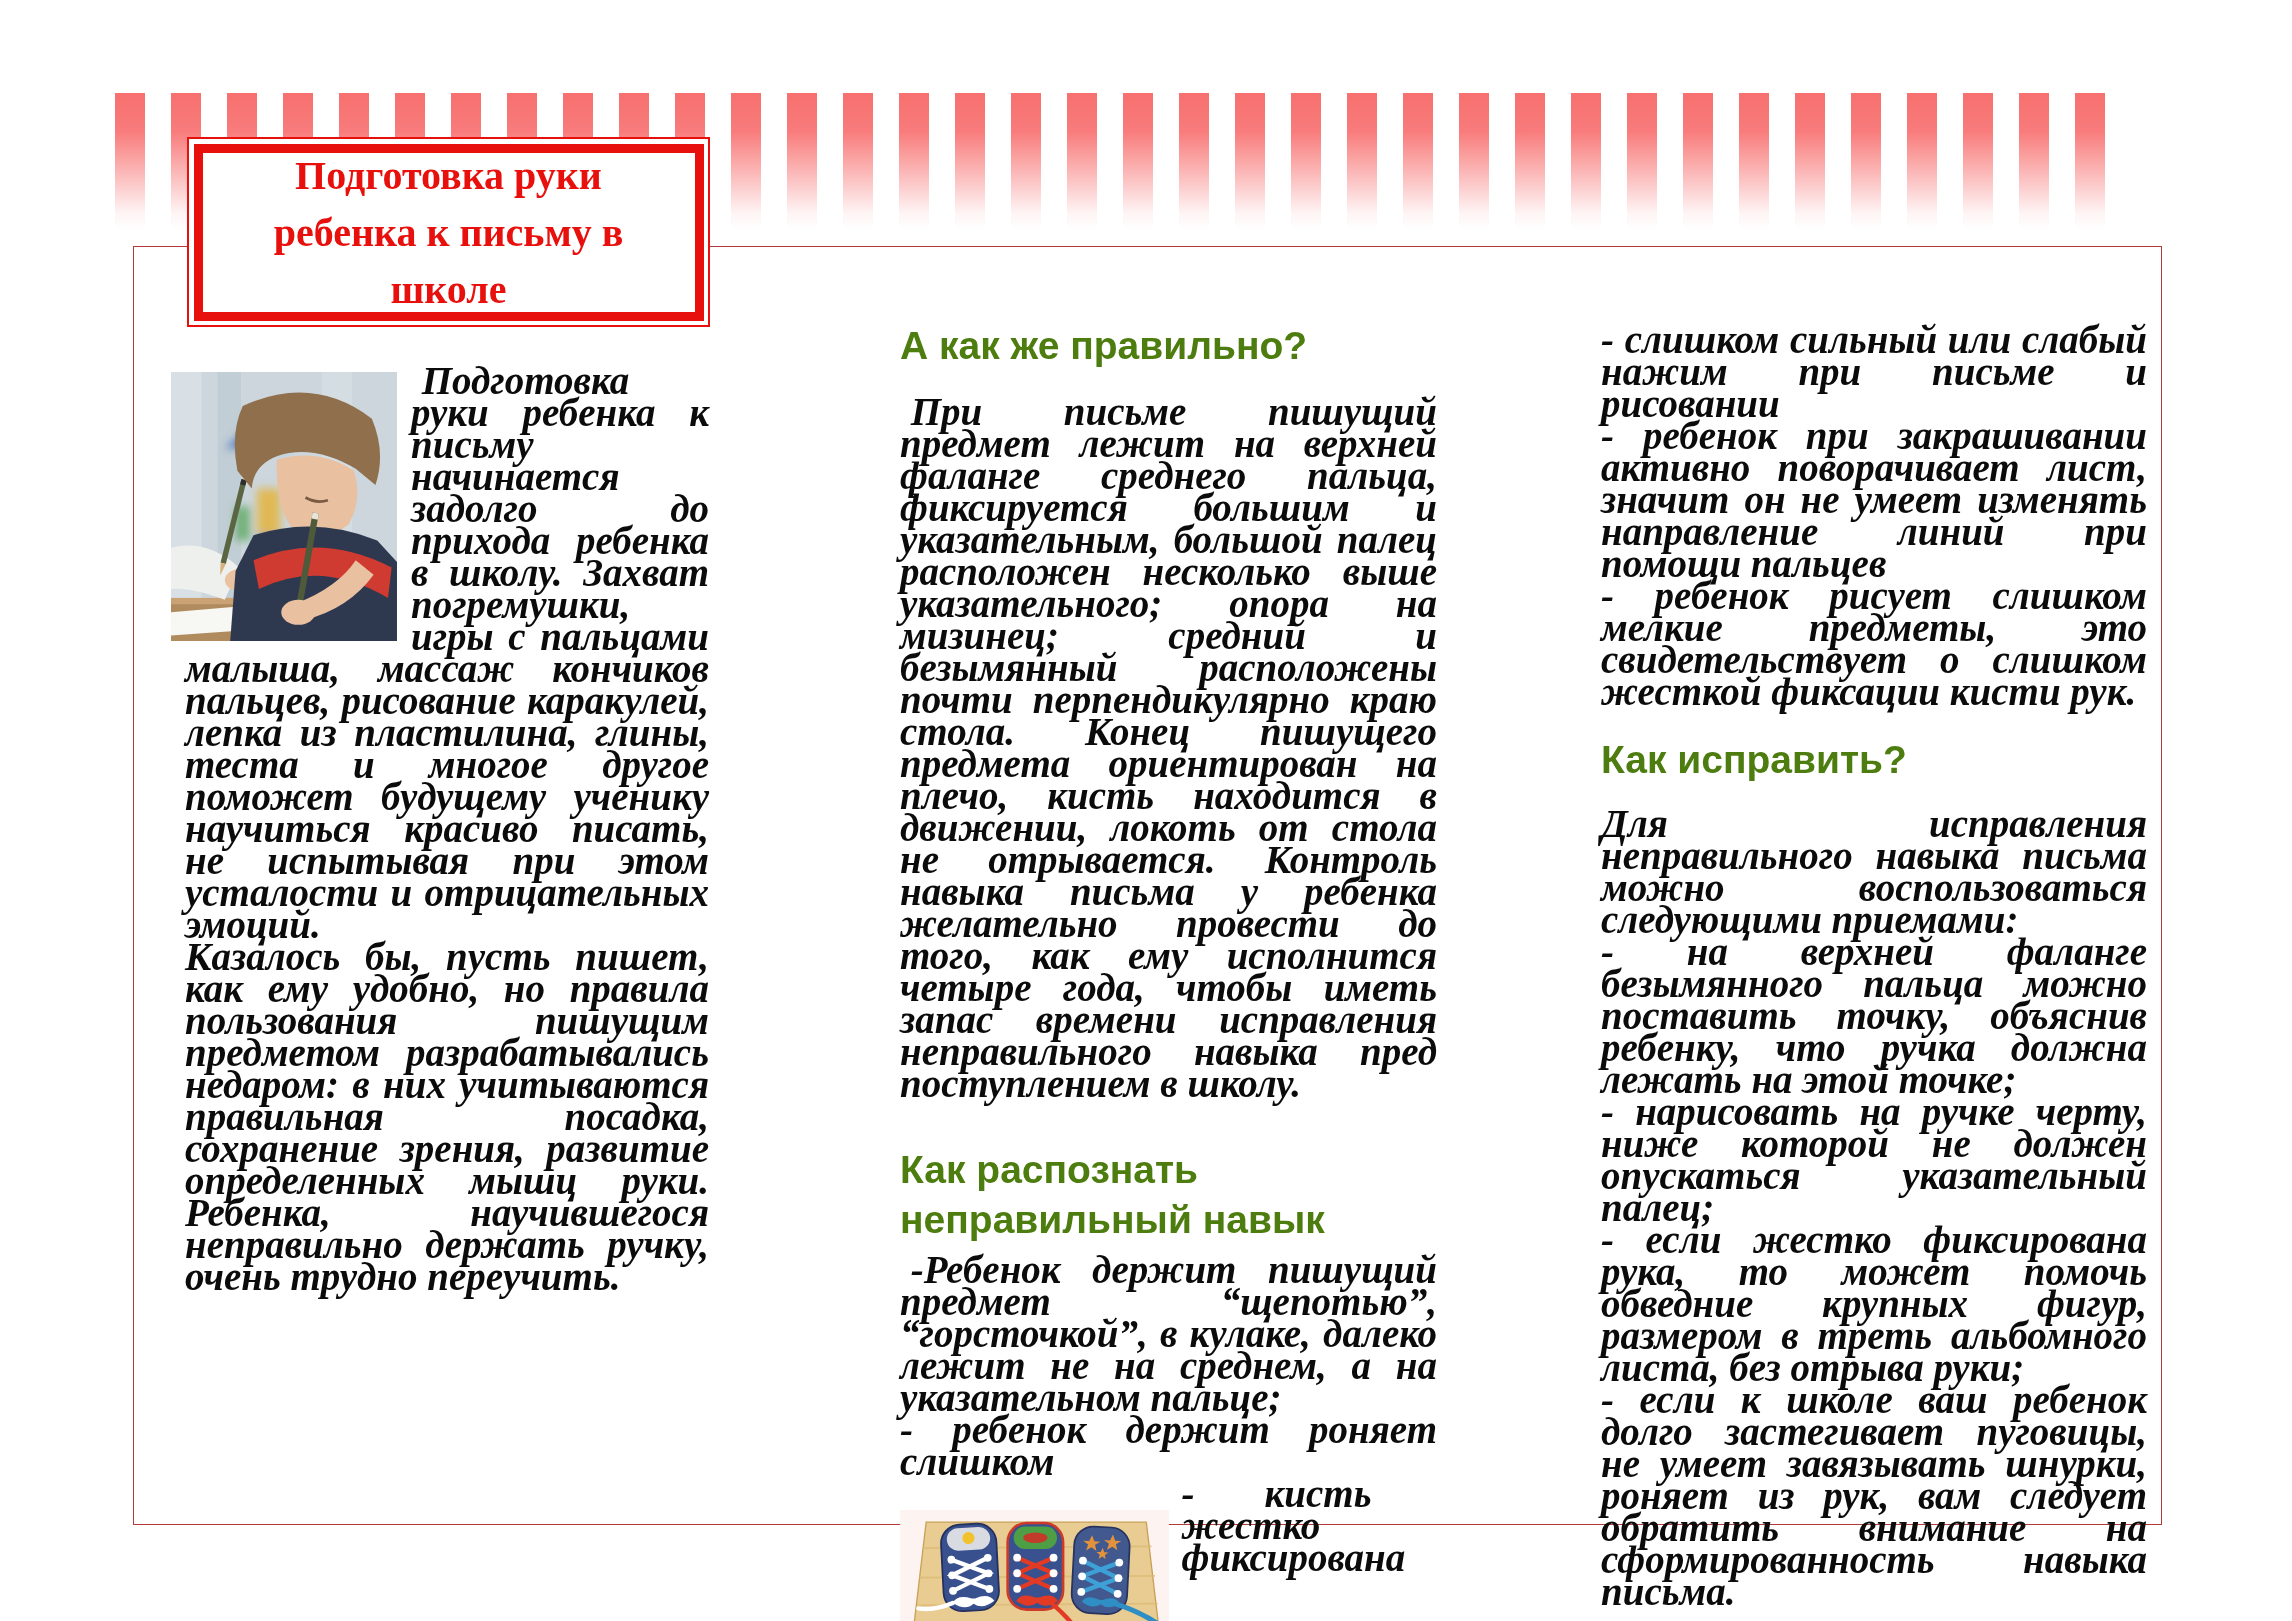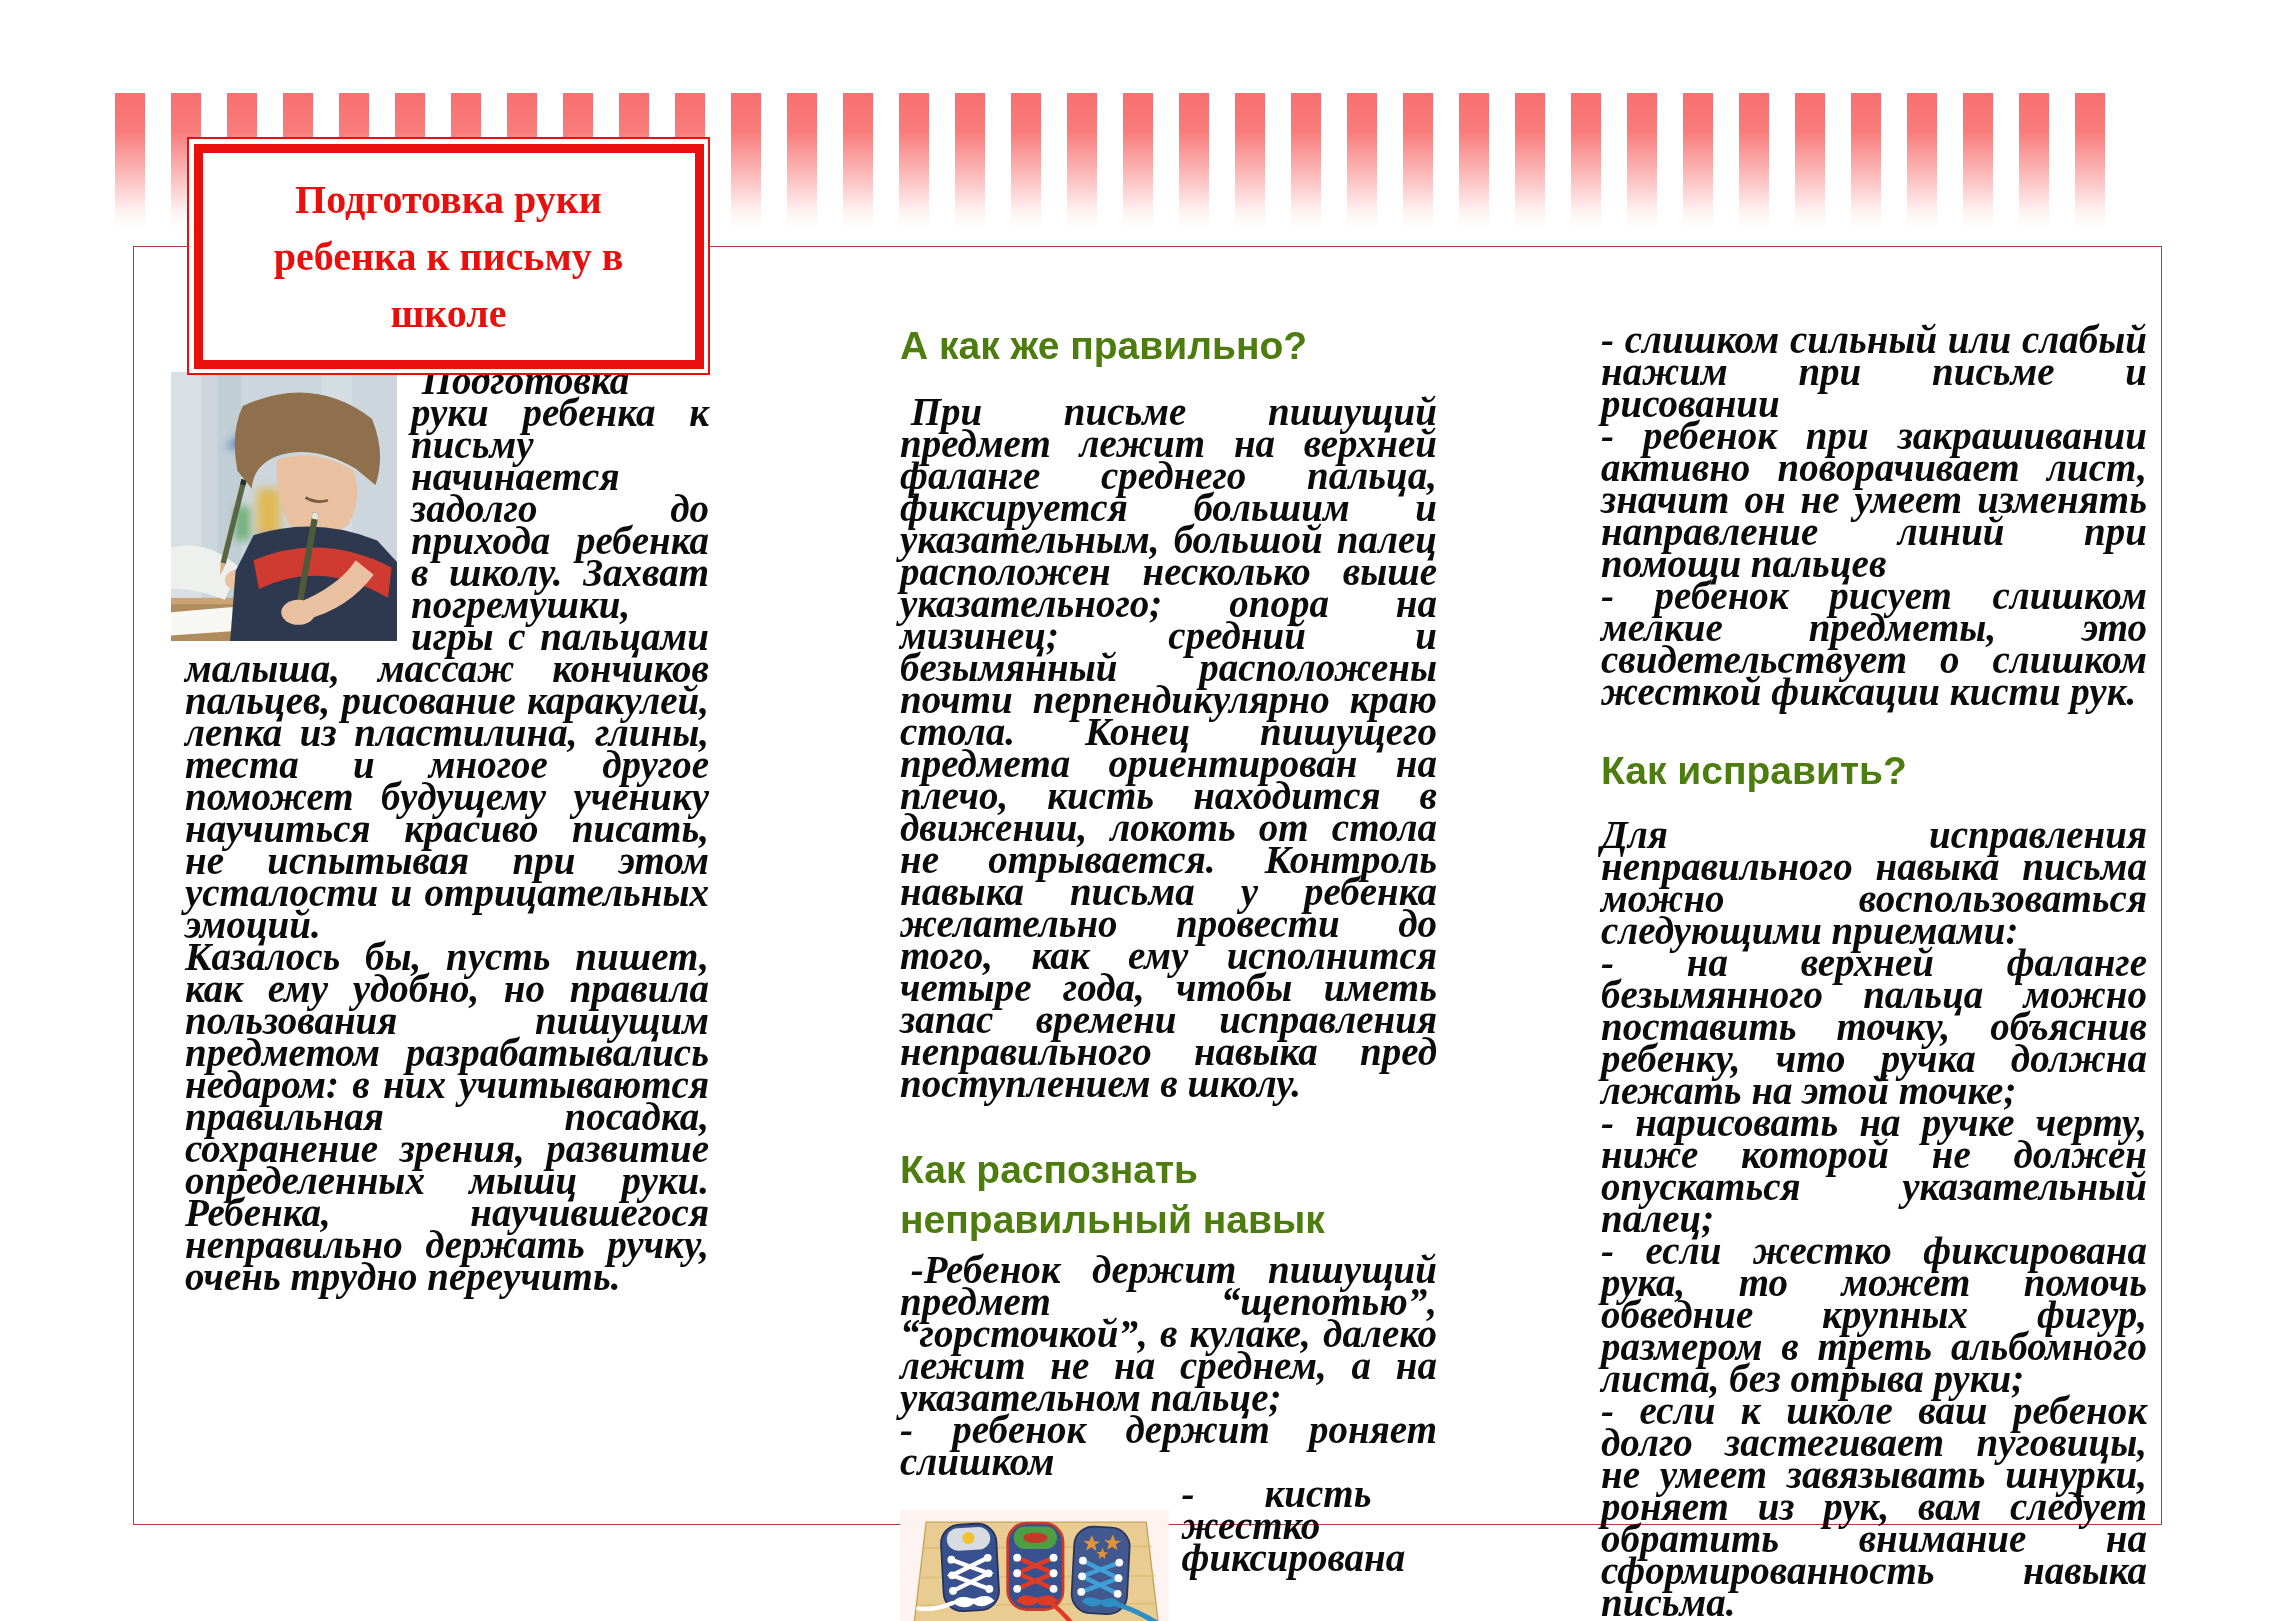--- a/index.html
+++ b/index.html
@@ -12,21 +12,21 @@
            background:repeating-linear-gradient(90deg,#f87070 0 29.6px,#ffffff 29.6px 56px);}
   .stripes::after{content:"";position:absolute;inset:0;
            background:linear-gradient(180deg,rgba(255,255,255,0) 0%,rgba(255,255,255,0.08) 28%,
                       rgba(255,255,255,0.55) 62%,rgba(255,255,255,0.92) 88%,#ffffff 100%);}
 
   
   .frame{position:absolute;left:133px;top:246px;width:2029px;height:1279px;
          border:1.8px solid #b43b3b;box-sizing:border-box;z-index:1;}
 
   
-  .title-box{position:absolute;left:187px;top:137px;width:523px;height:238px;
+  .title-box{position:absolute;left:187px;top:137px;width:523px;height:190px;
              background:#ffffff;border:2.7px solid #e8100c;padding:4.5px;box-sizing:border-box;z-index:3;}
   .title-inner{border:9px solid #e8100c;width:100%;height:100%;box-sizing:border-box;
                display:flex;align-items:center;justify-content:center;}
   .title-text{font-family:"Liberation Serif",serif;font-weight:700;font-size:40px;line-height:57px;
               color:#e8100c;text-align:center;padding:0 23px;}
 
   .col{position:absolute;z-index:2;}
   .col1{left:185px;top:365px;width:524px;}
   .col2{left:900px;top:321px;width:537px;}
   .col3{left:1601px;top:324px;width:546px;}
@@ -34,21 +34,21 @@
   p.body{font-family:"Liberation Serif",serif;font-style:italic;font-weight:700;
          font-size:39px;line-height:32px;color:#0b0b0b;margin:0;
          text-align:justify;hyphens:none;}
   p.ind{text-indent:10.7px;}
   p.spread{text-align-last:justify;}
 
   .head{font-family:"Liberation Sans",sans-serif;font-weight:700;color:#4d7c0f;
         font-size:39px;line-height:50px;margin:0;}
   .col2 .head.first{margin-bottom:25px;}
   .col2 .head.second{margin-top:45px;margin-bottom:9px;}
-  .col3 .head{margin-top:38px;margin-bottom:23px;}
+  .col3 .head{margin-top:27px;margin-bottom:23px;}
 
   .photo{float:left;width:226px;height:269px;margin:7.2px 14.3px 5.4px -14.3px;}
   .photo svg{display:block;}
 
   .row{display:flex;align-items:flex-start;}
   .toy{flex:0 0 auto;width:269px;height:130px;margin-top:32px;}
   .wrapcol{width:190px;margin-left:12.5px;}
 </style>
 </head>
 <body>

